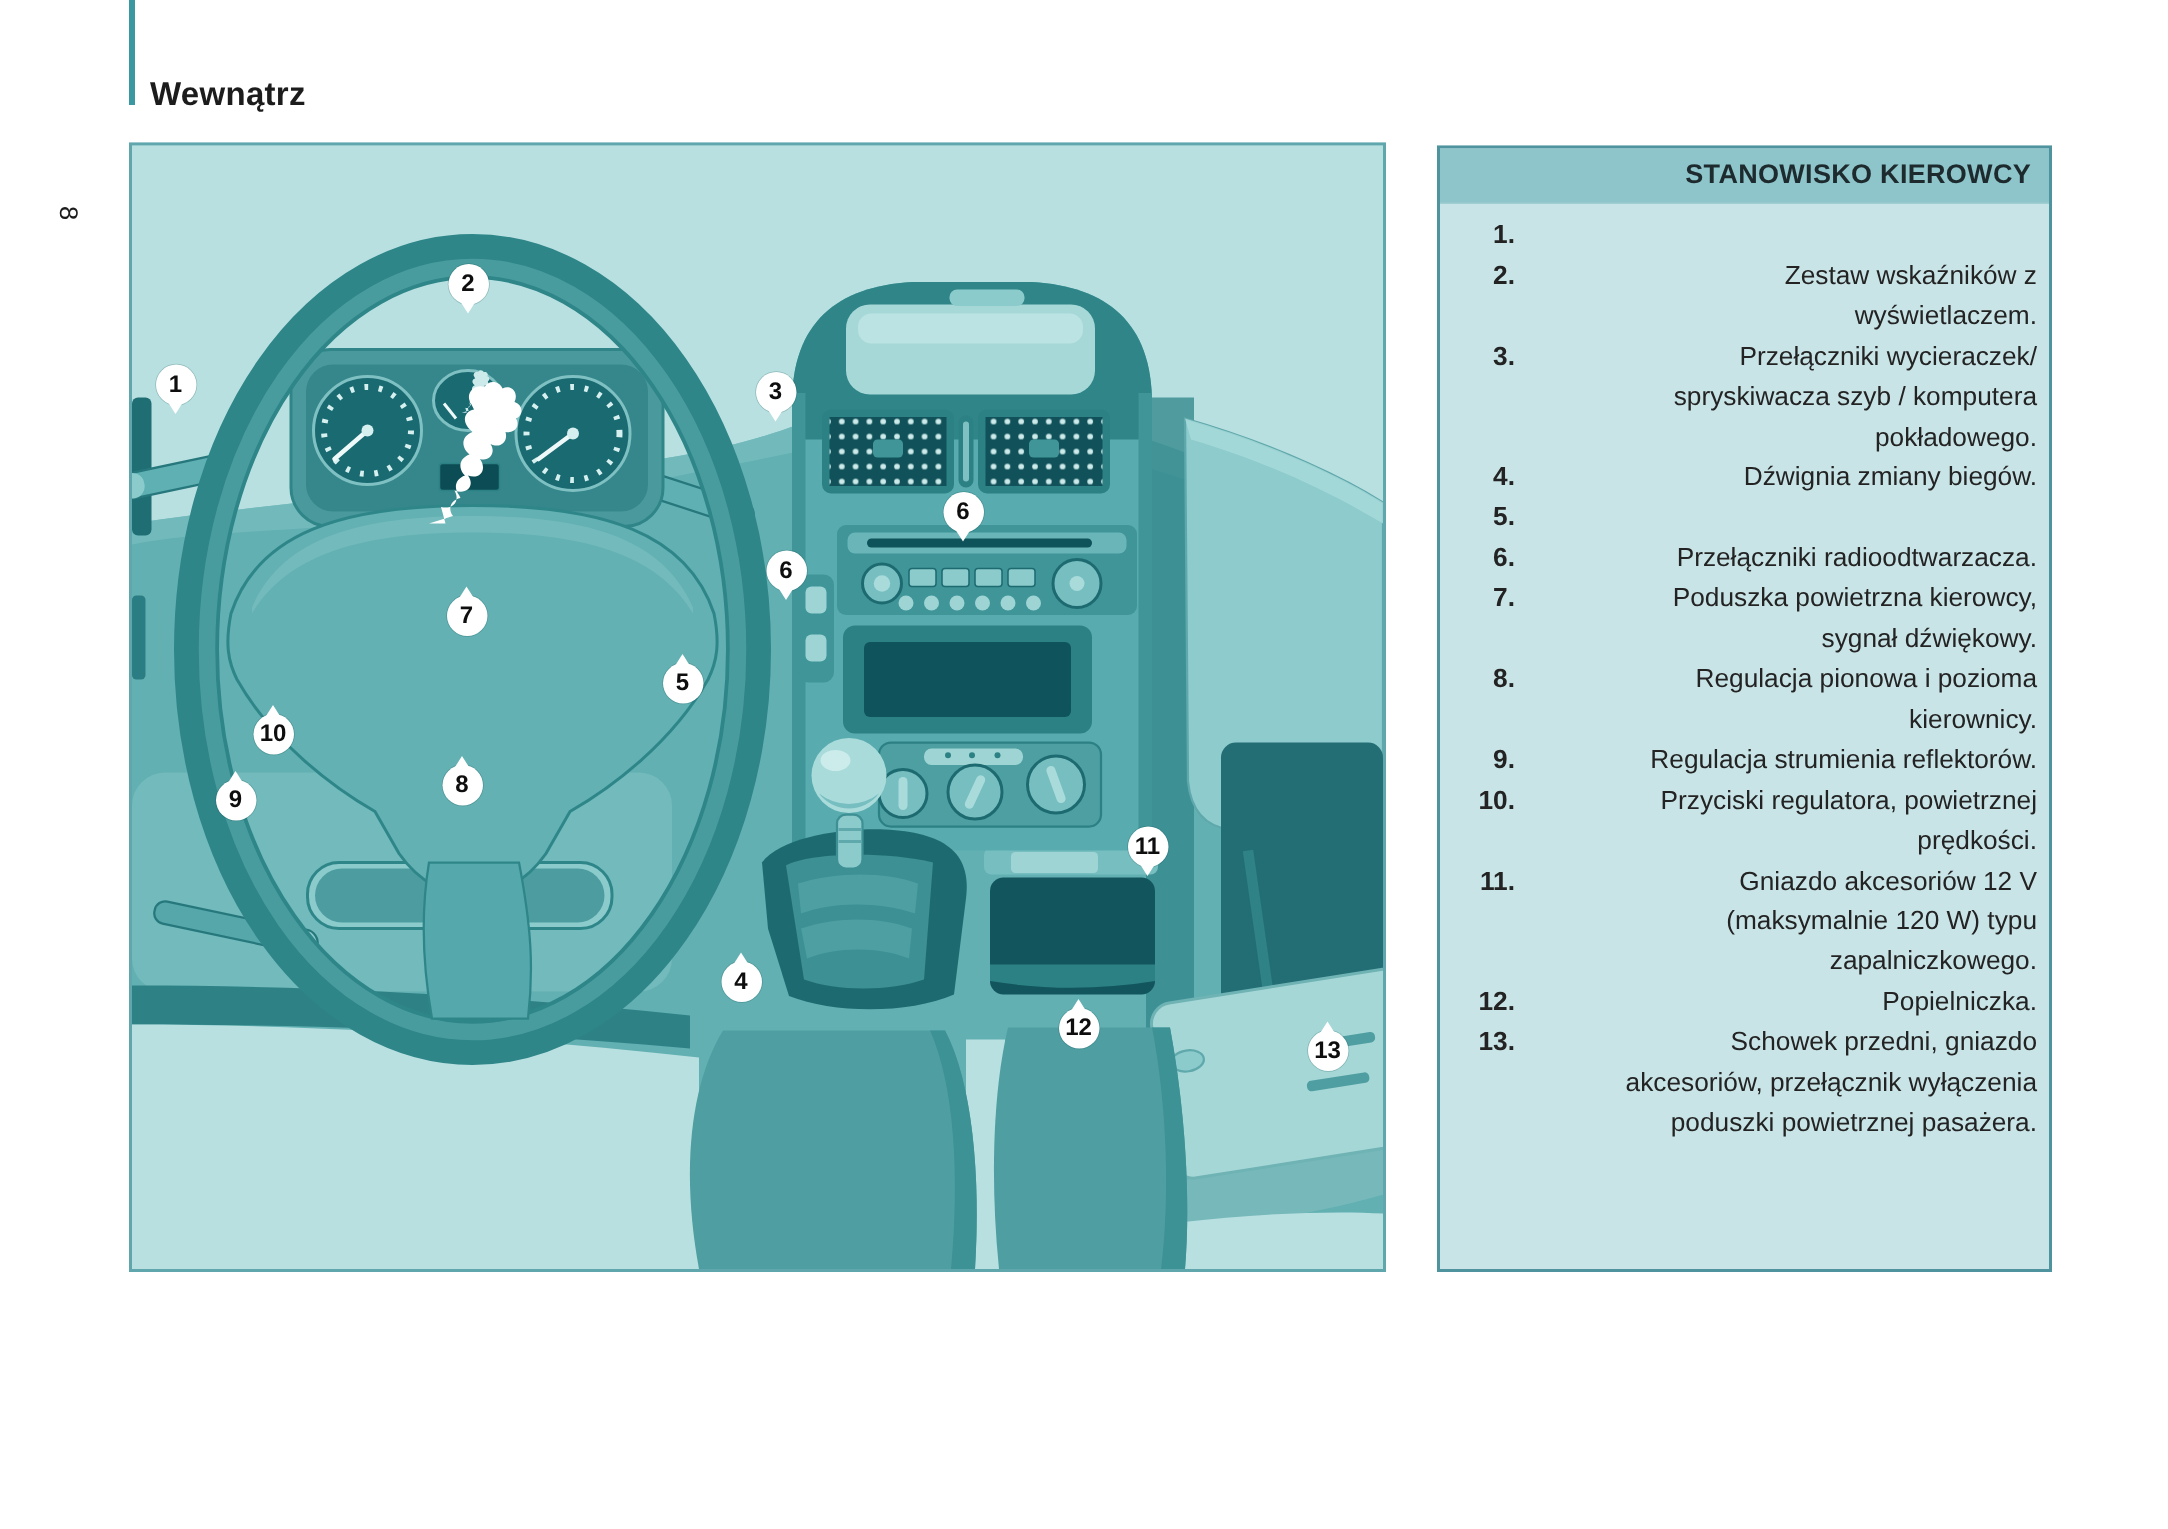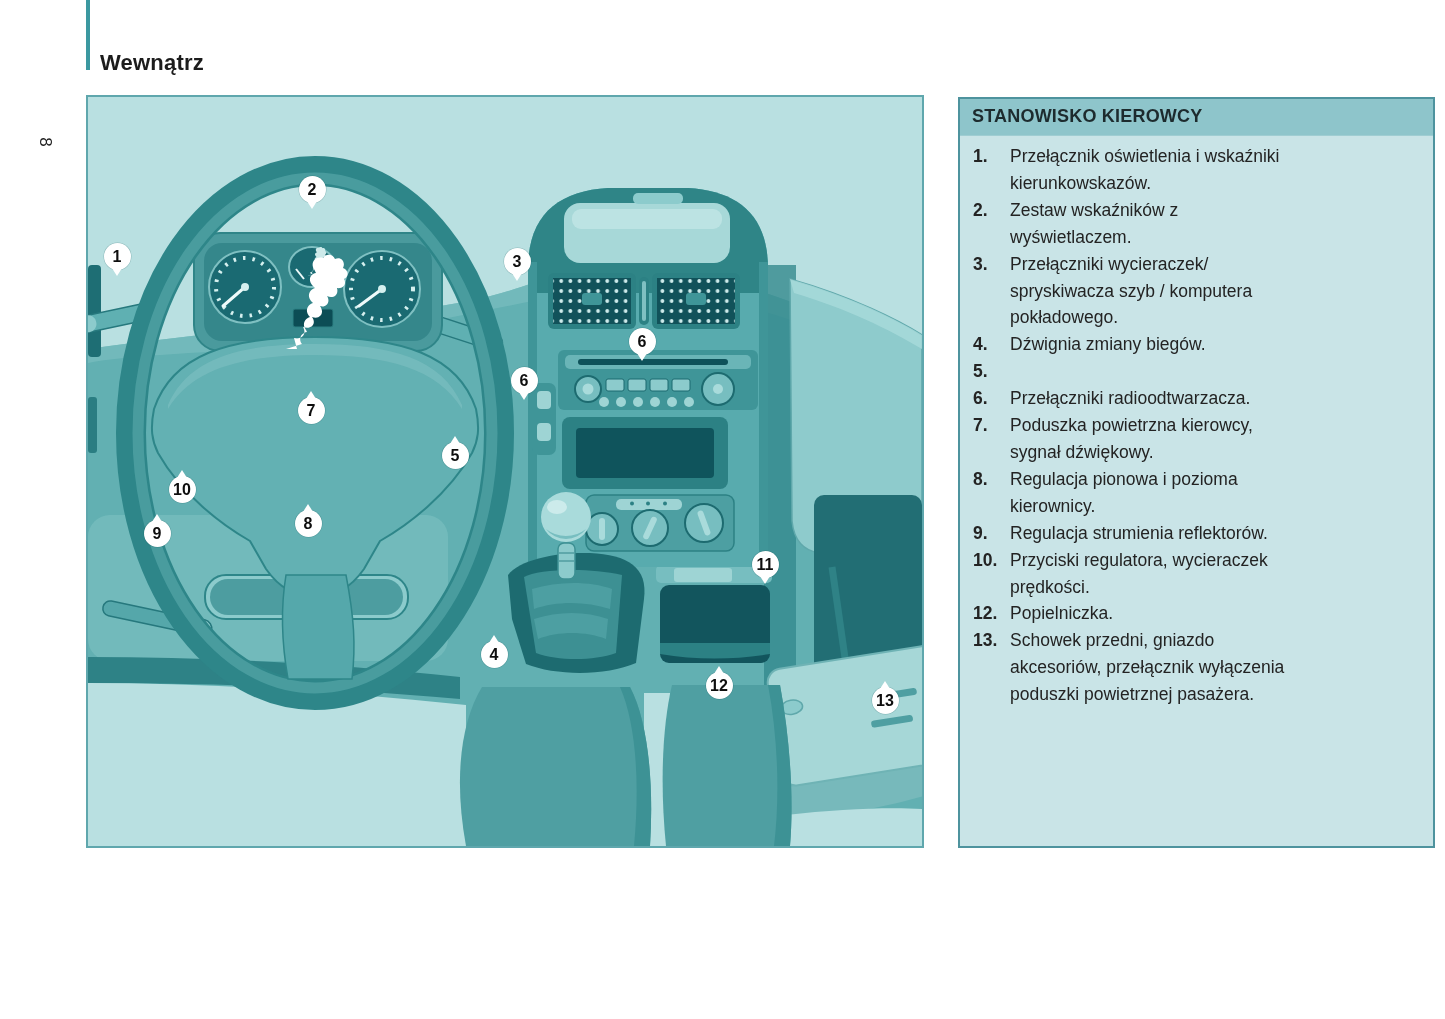--- a/index.html
+++ b/index.html
@@ -22,22 +22,22 @@
   .pin{
     position:absolute;width:27px;height:27px;border-radius:50%;background:#fff;color:#0e0e0e;
     font-weight:bold;font-size:16px;line-height:27px;text-align:center;
     box-shadow:0 0 0 .5px rgba(10,70,75,.25);
   }
   .pin::after{content:"";position:absolute;left:50%;transform:translateX(-50%);
     border-left:7px solid transparent;border-right:7px solid transparent;}
   .pin.down::after{top:22px;border-top:11px solid #fff;}
   .pin.up::after{bottom:22px;border-bottom:11px solid #fff;}
   .legend{
-    position:absolute;left:958px;top:97px;width:477px;height:751px;box-sizing:border-box;
-    background:var(--lbody);border:2px solid var(--lborder);
+    position:absolute;left:958px;top:97px;width:410px;height:751px;box-sizing:border-box;
+    background:var(--lbody);border:2px solid var(--lborder);text-align:right;
   }
   .legend-header{
     background:var(--lhead);padding:7px 12px 8px 12px;font-size:18px;font-weight:bold;color:#1d2b2e;
     letter-spacing:.2px;border-bottom:1px solid #9fcdd2;
   }
   .legend-list{padding:7px 8px 0 13px;}
   .legend-item{display:flex;align-items:flex-start;font-size:17.5px;line-height:26.9px;color:#232323;}
   .legend-item .num{flex:0 0 37px;font-weight:bold;}
   .legend-item .txt{flex:1;white-space:pre-line;}
 </style>
@@ -275,22 +275,20 @@
       <div class="pin up" style="left: 617.5px; top: 574.5px;">12</div>
       <div class="pin up" style="left: 743.5px; top: 589.5px; margin-left: 40px;">13</div>
     </div>
 </div>
 
 <div class="legend">
   <div class="legend-header">STANOWISKO KIEROWCY</div>
   <div class="legend-list">
       <div class="legend-item">
         <span class="num">1.</span>
-        <span class="txt">Przełącznik oświetlenia i wskaźniki
-kierunkowskazów.</span>
       </div>
       <div class="legend-item">
         <span class="num">2.</span>
         <span class="txt">Zestaw wskaźników z
 wyświetlaczem.</span>
       </div>
       <div class="legend-item">
         <span class="num">3.</span>
         <span class="txt">Przełączniki wycieraczek/
 spryskiwacza szyb / komputera
@@ -316,22 +314,28 @@
         <span class="num">8.</span>
         <span class="txt">Regulacja pionowa i pozioma
 kierownicy.</span>
       </div>
       <div class="legend-item">
         <span class="num">9.</span>
         <span class="txt">Regulacja strumienia reflektorów.</span>
       </div>
       <div class="legend-item">
         <span class="num">10.</span>
-        <span class="txt">Przyciski regulatora, wycieraczek
+        <span class="txt">Przyciski regulatora, powietrznej
 prędkości.</span>
+      </div>
+      <div class="legend-item">
+        <span class="num">11.</span>
+        <span class="txt">Gniazdo akcesoriów 12 V
+(maksymalnie 120 W) typu
+zapalniczkowego.</span>
       </div>
       <div class="legend-item">
         <span class="num">12.</span>
         <span class="txt">Popielniczka.</span>
       </div>
       <div class="legend-item">
         <span class="num">13.</span>
         <span class="txt">Schowek przedni, gniazdo
 akcesoriów, przełącznik wyłączenia
 poduszki powietrznej pasażera.</span>

